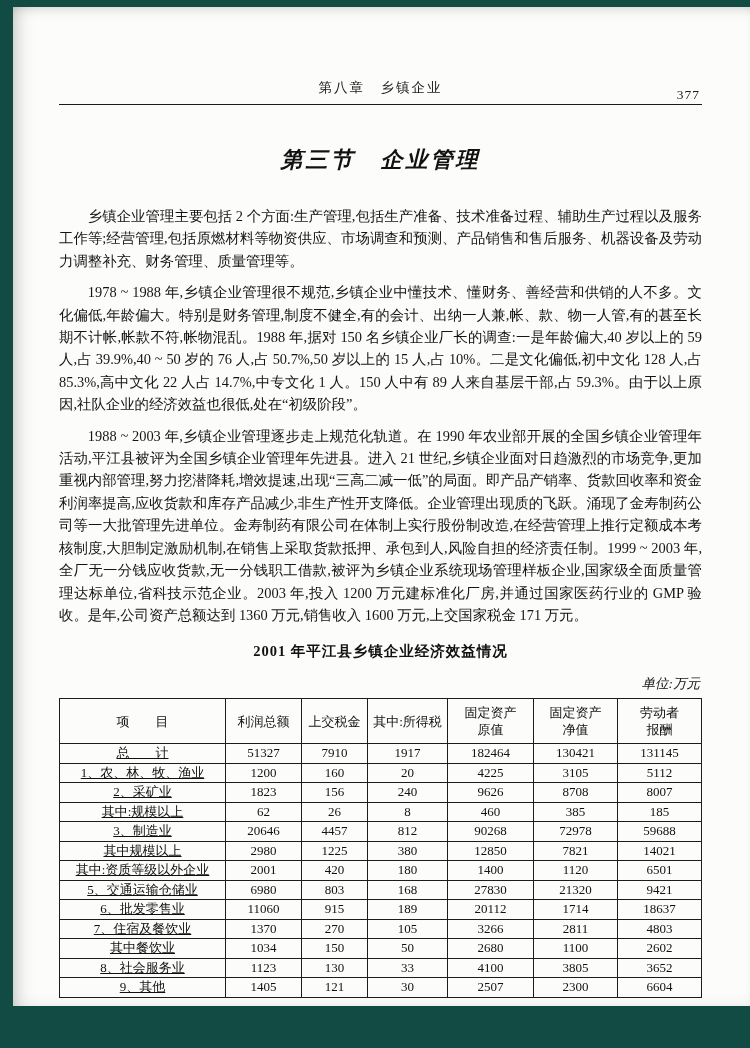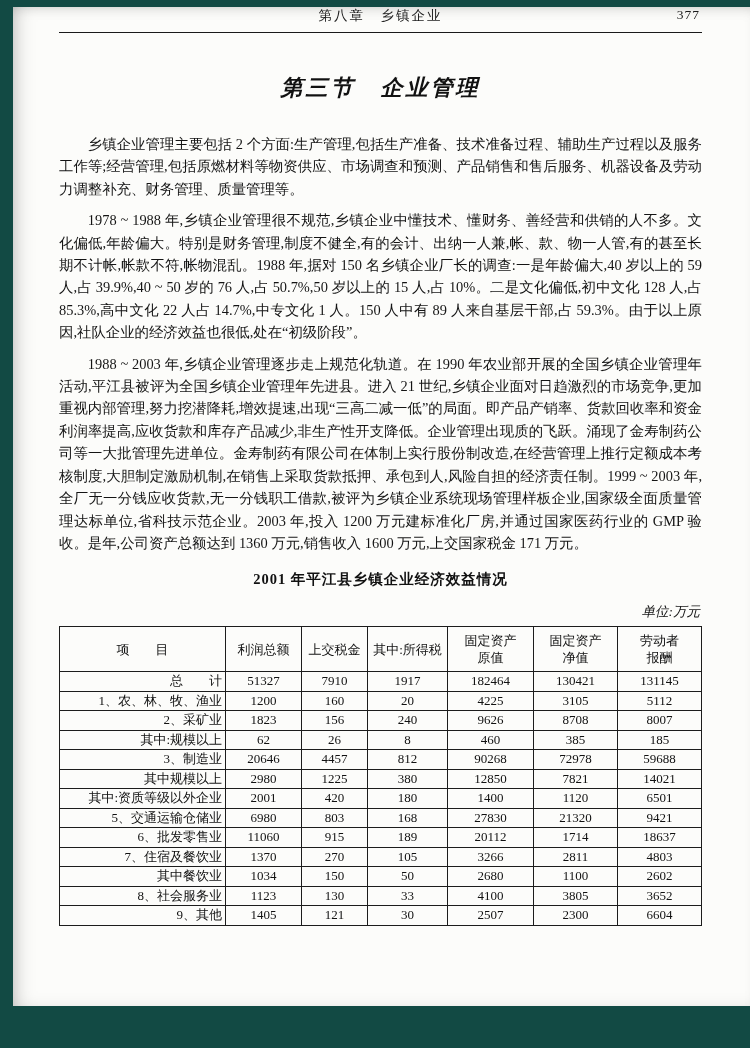--- a/index.html
+++ b/index.html
@@ -15,28 +15,29 @@
     background: #fcfcfa;
     box-shadow: inset 10px 0 22px -12px rgba(0,0,0,0.35),
                 inset 0 8px 16px -12px rgba(0,0,0,0.25);
     color: #111;
   }
   .content {
     padding: 0 48px 0 46px;
   }
   .running-header {
     position: relative;
+    margin-top: 72px;
     text-align: center;
     font-size: 13.5px;
     letter-spacing: 2px;
     color: #1a1a1a;
   }
   .running-header .pagenum {
     position: absolute;
-    right: 2px; top: 0;
+    right: 2px; top: 8px;
     letter-spacing: 1px;
   }
   .header-rule {
     border-bottom: 1.5px solid #1a1a1a;
     margin-top: 7px;
   }
   .section-title {
     margin: 40px 0 30px 0;
     text-align: center;
     font-size: 22px;
@@ -82,21 +83,21 @@
     padding: 5px 1px;
     line-height: 17px;
     vertical-align: middle;
   }
   table.benefits td {
     padding: 2px 3px;
     line-height: 14.5px;
     vertical-align: middle;
   }
   td.c-num { text-align: center; }
-  td.c-label { text-align: right; padding-left: 8px; }
+  td.c-label { text-align: center; padding-left: 8px; text-decoration: underline; }
 </style>
 </head>
 <body>
 
 <div class="page">
   <div class="content">
 
     <div class="running-header">
       <span class="chapter">第八章　乡镇企业</span>
       <span class="pagenum">377</span>

